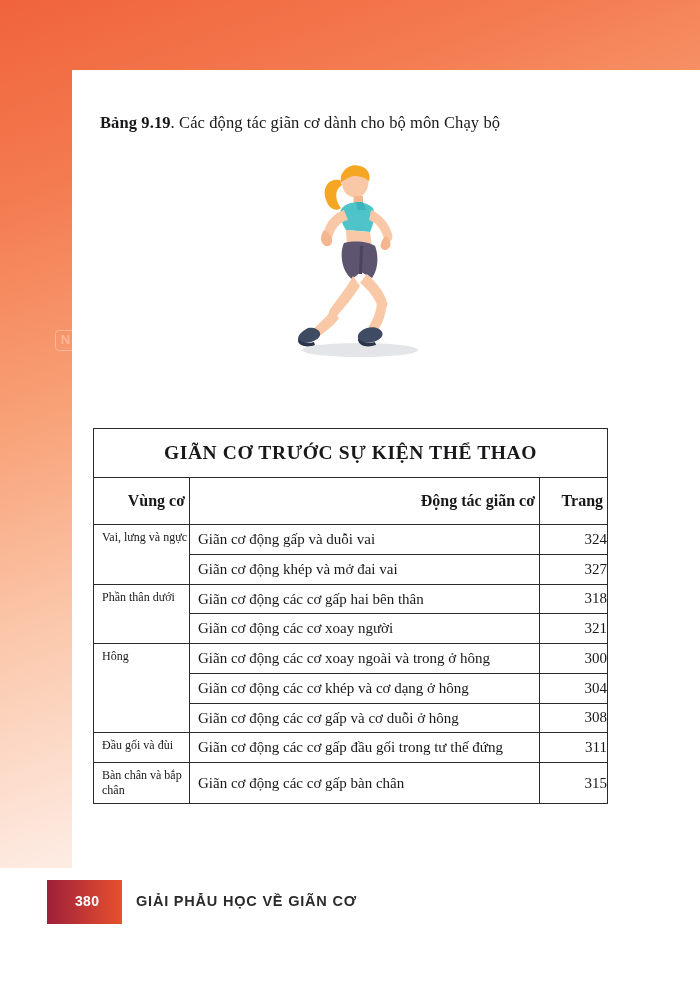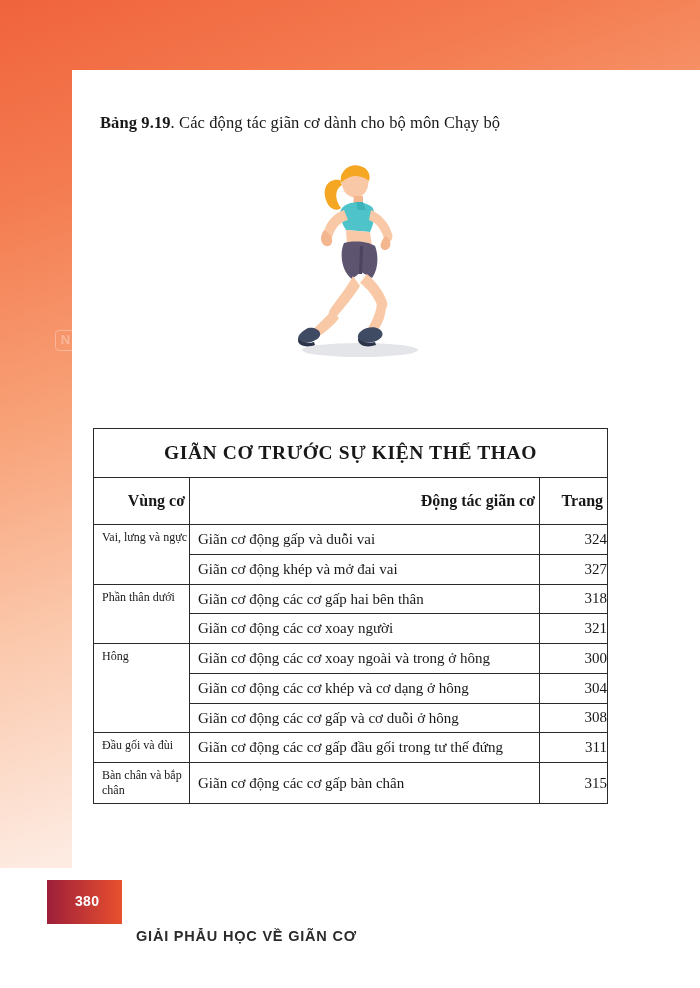--- a/index.html
+++ b/index.html
@@ -180,21 +180,20 @@
   }
   .footer-title {
     position: absolute;
     left: 136px;
     top: 893px;
     color: #2b2b2b;
     font-family: "Liberation Sans", sans-serif;
     font-weight: bold;
     font-size: 14.5px;
     letter-spacing: 0.8px;
-    margin-top: 35px;
   }
 </style>
 </head>
 <body>
 
 <div class="page">
   <div class="bg-orange"></div>
   <div class="bg-white-panel"></div>
   <div class="bg-white-bottom"></div>
 

